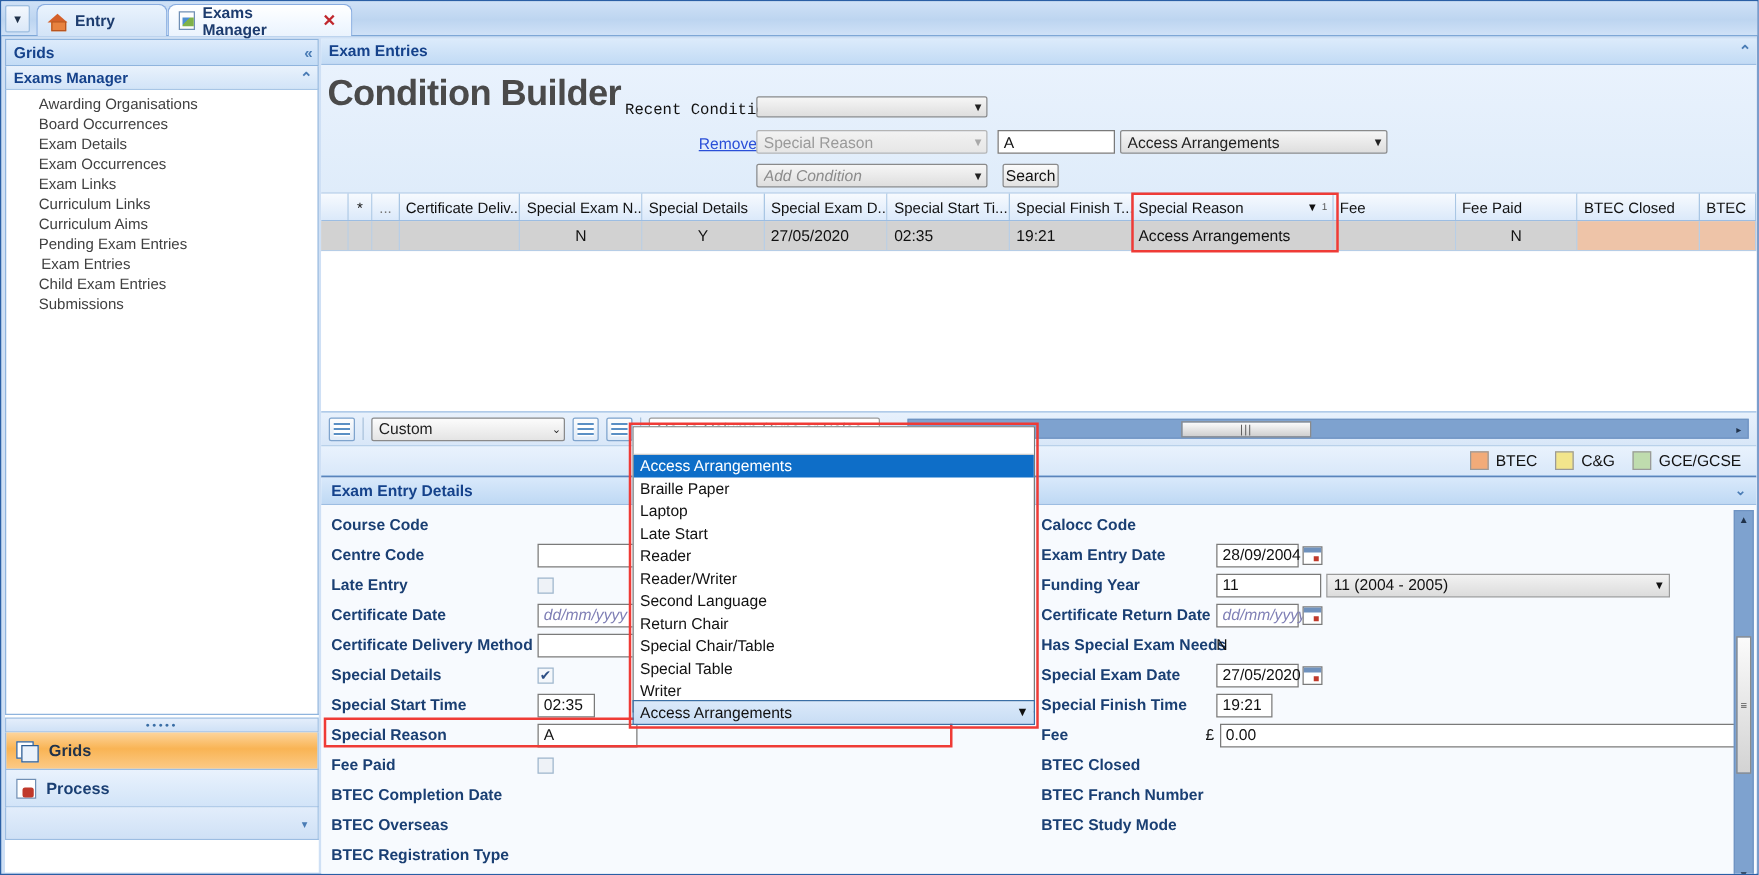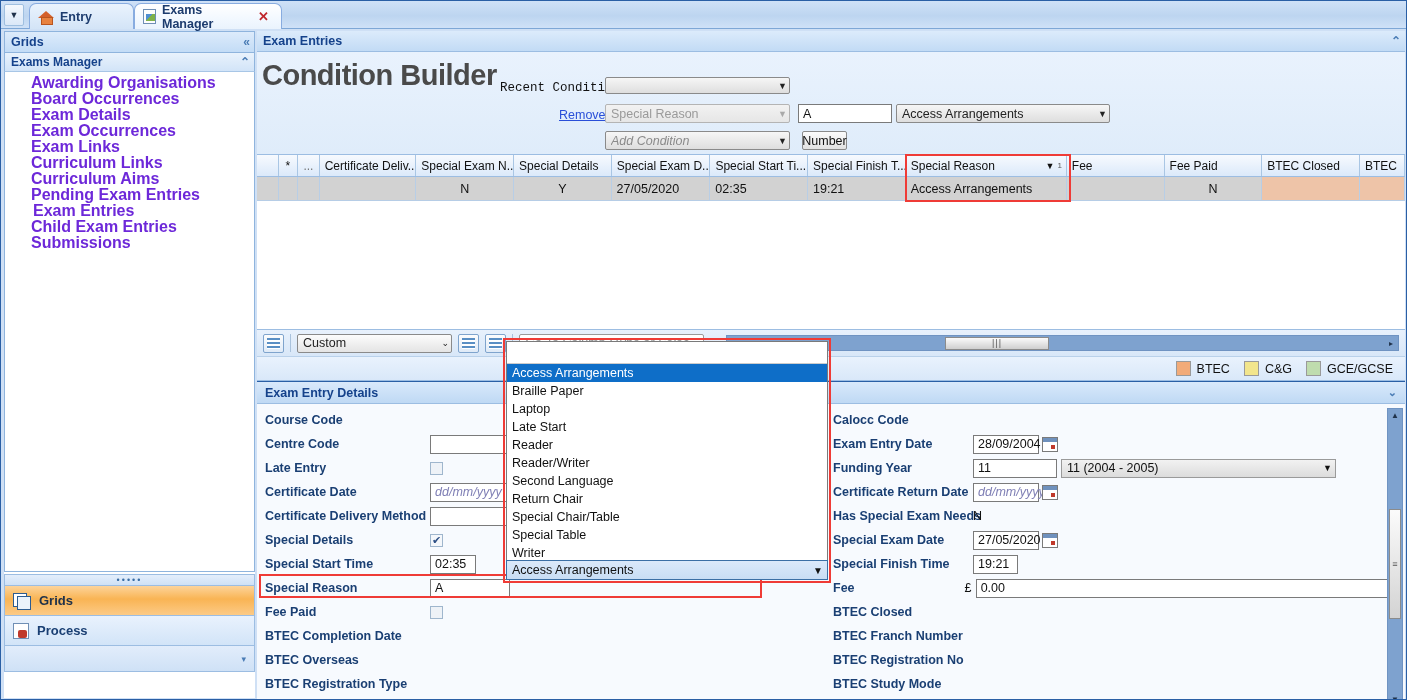--- a/index.html
+++ b/index.html
@@ -90,23 +90,22 @@
     height:19px; display:flex; align-items:center; padding:0 6px;
     font-weight:bold; font-size:12px; color:#15428b;
     background: linear-gradient(to bottom,#e9f2fc 0%, #d2e4f8 100%);
     border-left:1px solid #8fb4dd;border-right:1px solid #8fb4dd;border-bottom:1px solid #a8c6e6;
   }
   .navlist {
     border-left:1px solid #8fb4dd;border-right:1px solid #8fb4dd;border-bottom:1px solid #8fb4dd;
     background:#fff; height:500px; padding-top:3px;
   }
   .navitem {
-    height:16px; line-height:16px; padding-left:26px; font-size:16px; color:#6d28d9;
+    height:16px; line-height:16px; padding-left:26px; font-size:12px; color:#404040;
     white-space:nowrap;
-    font-weight:bold;
   }
   .grip { text-align:center; font-size:9px; color:#3a6ea5; letter-spacing:2px;
     background:linear-gradient(to bottom,#e4eefb,#cfe1f6);
     border:1px solid #9cbde2; height:12px; line-height:11px; margin-top:2px;}
   .navbtn {
     height:30px; display:flex; align-items:center; gap:8px; padding-left:8px;
     font-weight:bold; font-size:13px; color:#1a3f73;
     border:1px solid #9cbde2; border-top:none;
   }
   .navbtn.active {
@@ -345,21 +344,21 @@
         <span class="txt">Access Arrangements</span>
         <span class="arw">▼</span>
       </div>
 
       <div class="combo italic" id="cmb-addcond">
         <span class="txt">Add Condition</span>
         <span class="arw" style="font-style:normal;color:#222">▼</span>
       </div>
 
       <div class="btn" id="btn-search">
-        <span>Number</span>
+        <span>Search</span>
       </div>
     </div>
 
     <div class="grid-wrap">
       <div class="grid-head">
         <div class="gh" style="width:22px"></div>
         <div class="gh ctr" style="width:20px">*</div>
         <div class="gh ctr" style="width:22px;color:#777">...</div>
         <div class="gh" style="width:99px">Certificate Deliv...</div>
         <div class="gh" style="width:100px">Special Exam N...</div>
@@ -528,23 +527,20 @@
           <span class="dval" style="width:12px">£</span>
           <span class="inp" style="width:444px">0.00</span>
         </div>
         <div class="drow">
           <span class="dlbl" style="width:140px">BTEC Closed</span>
         </div>
         <div class="drow">
           <span class="dlbl" style="width:140px">BTEC Franch Number</span>
         </div>
         <div class="drow">
-          <span class="dlbl" style="width:140px">BTEC Registration No</span>
-        </div>
-        <div class="drow">
           <span class="dlbl" style="width:140px">BTEC Study Mode</span>
         </div>
         <div class="drow">
           
         </div>
       </div>
 
       <div class="vscroll">
         <div class="va">▲</div>
         <div class="vthumb">≡</div>

